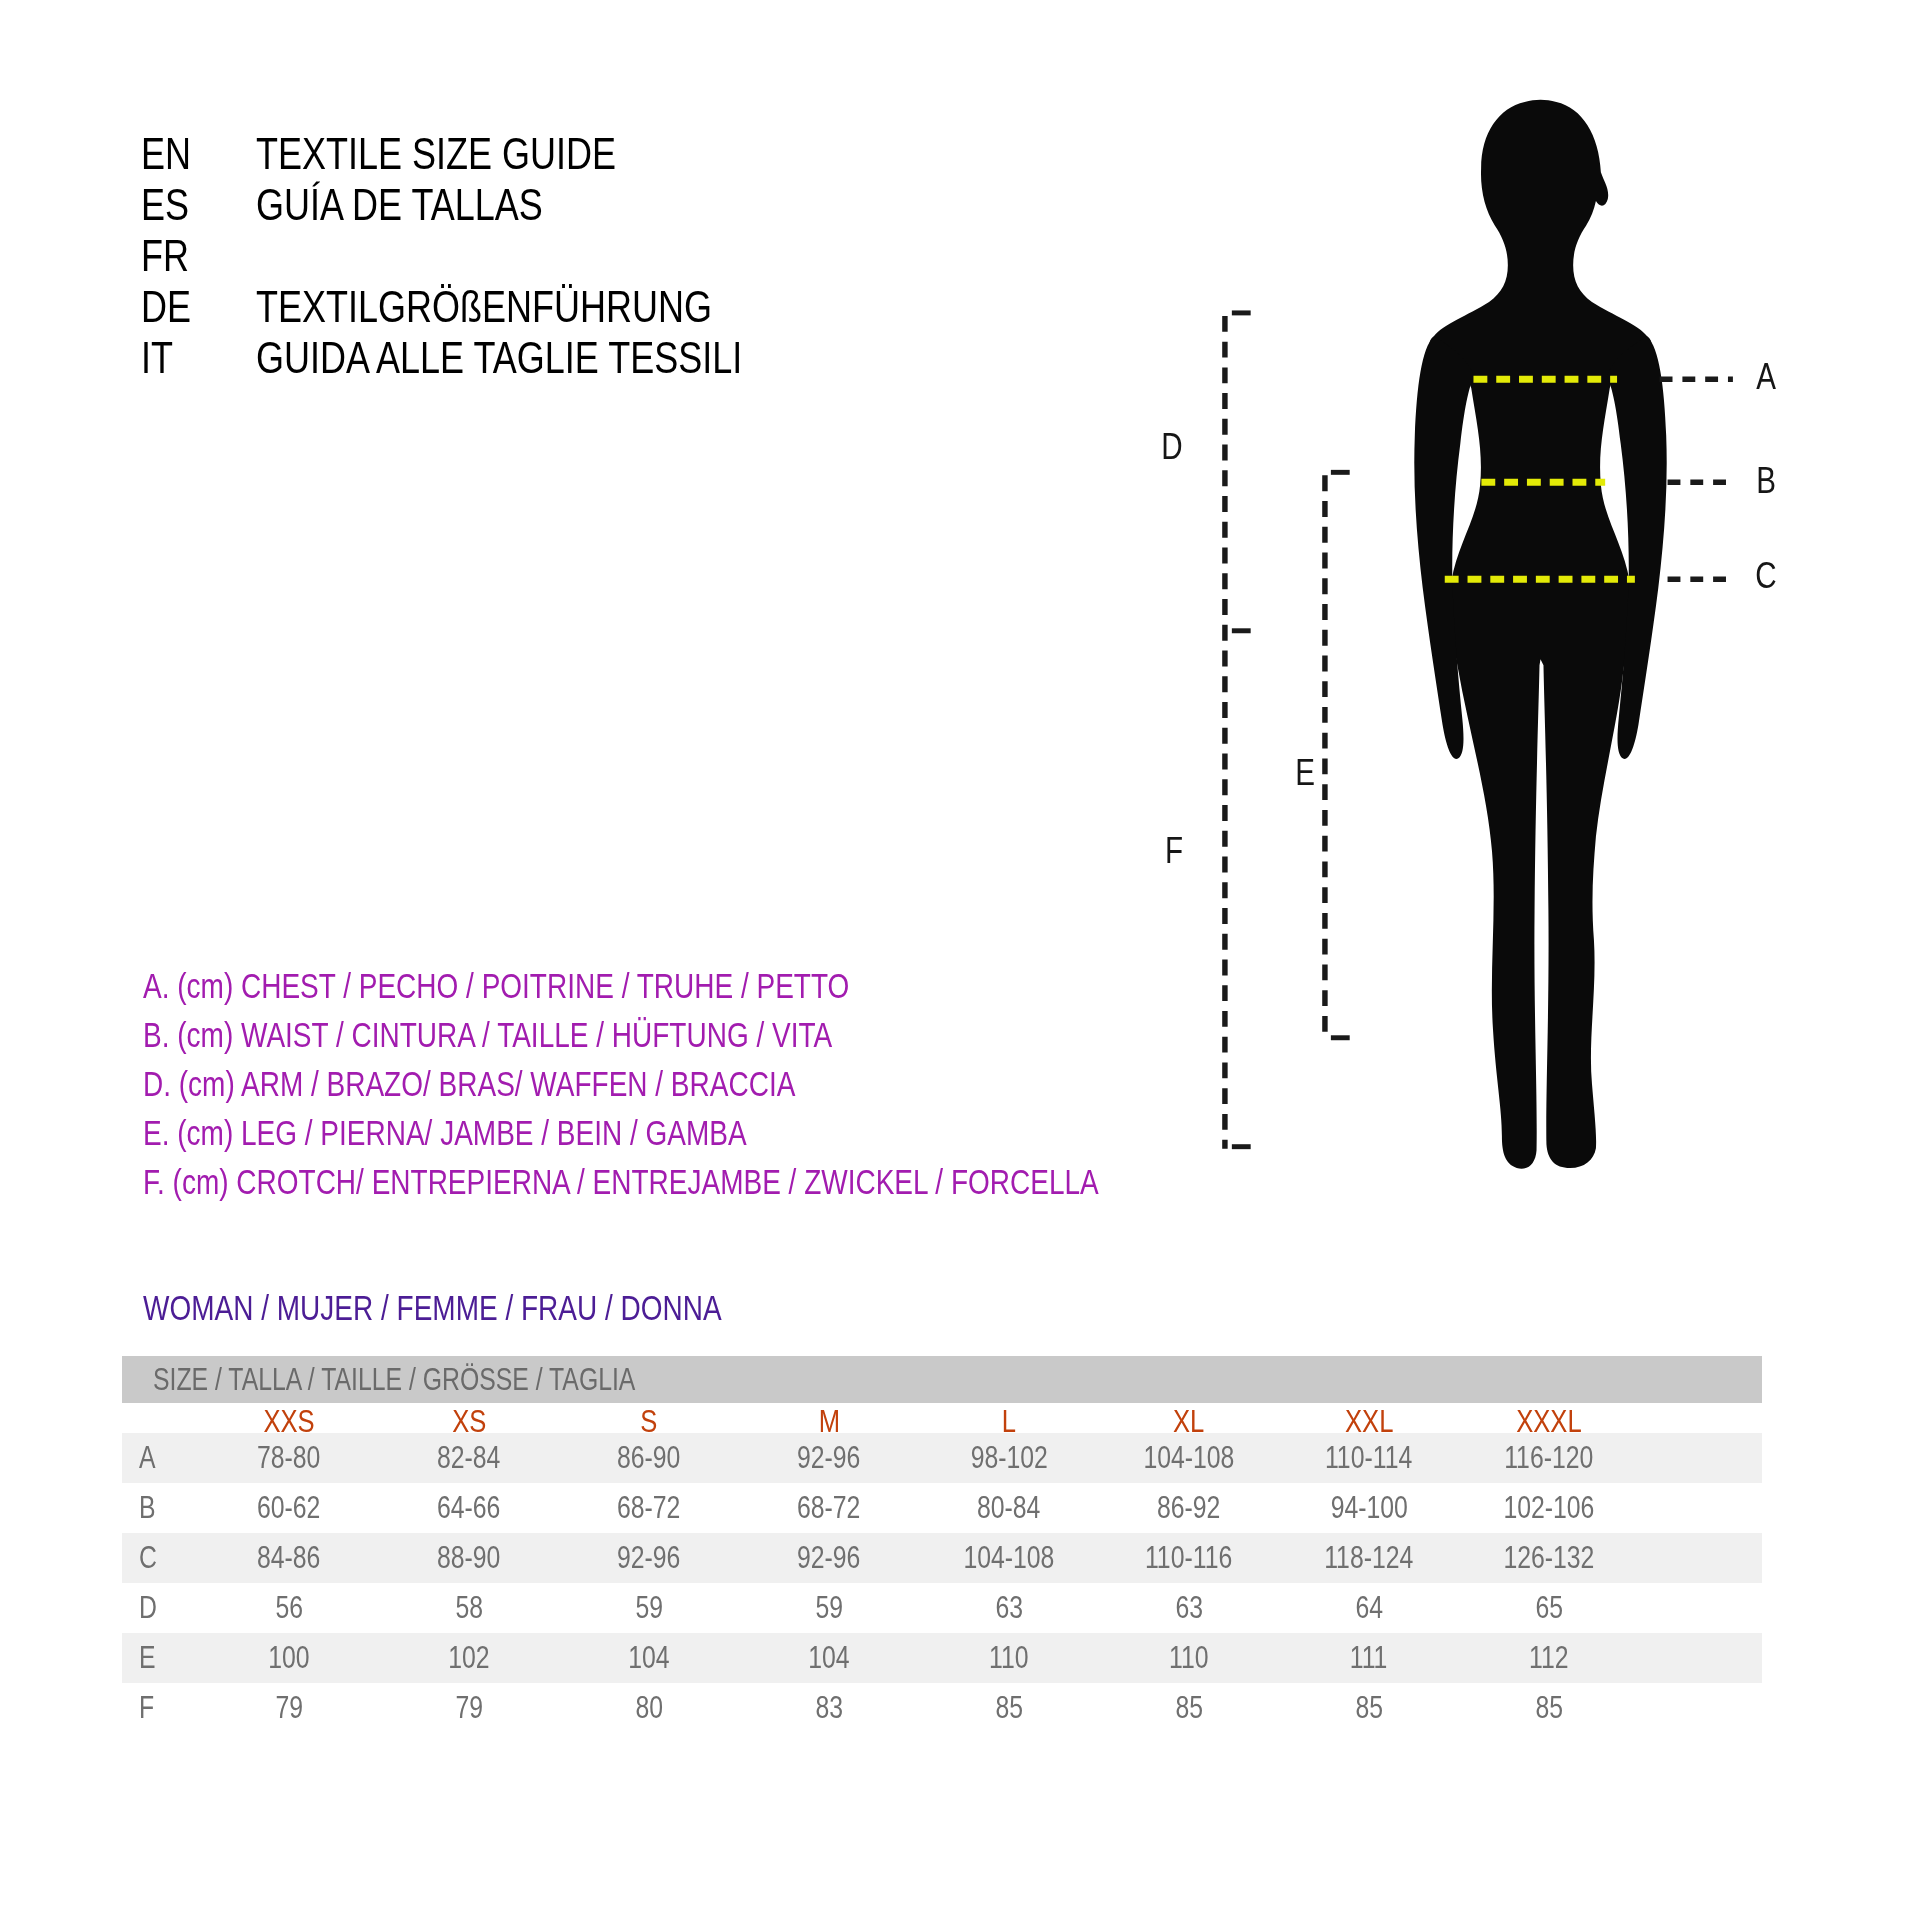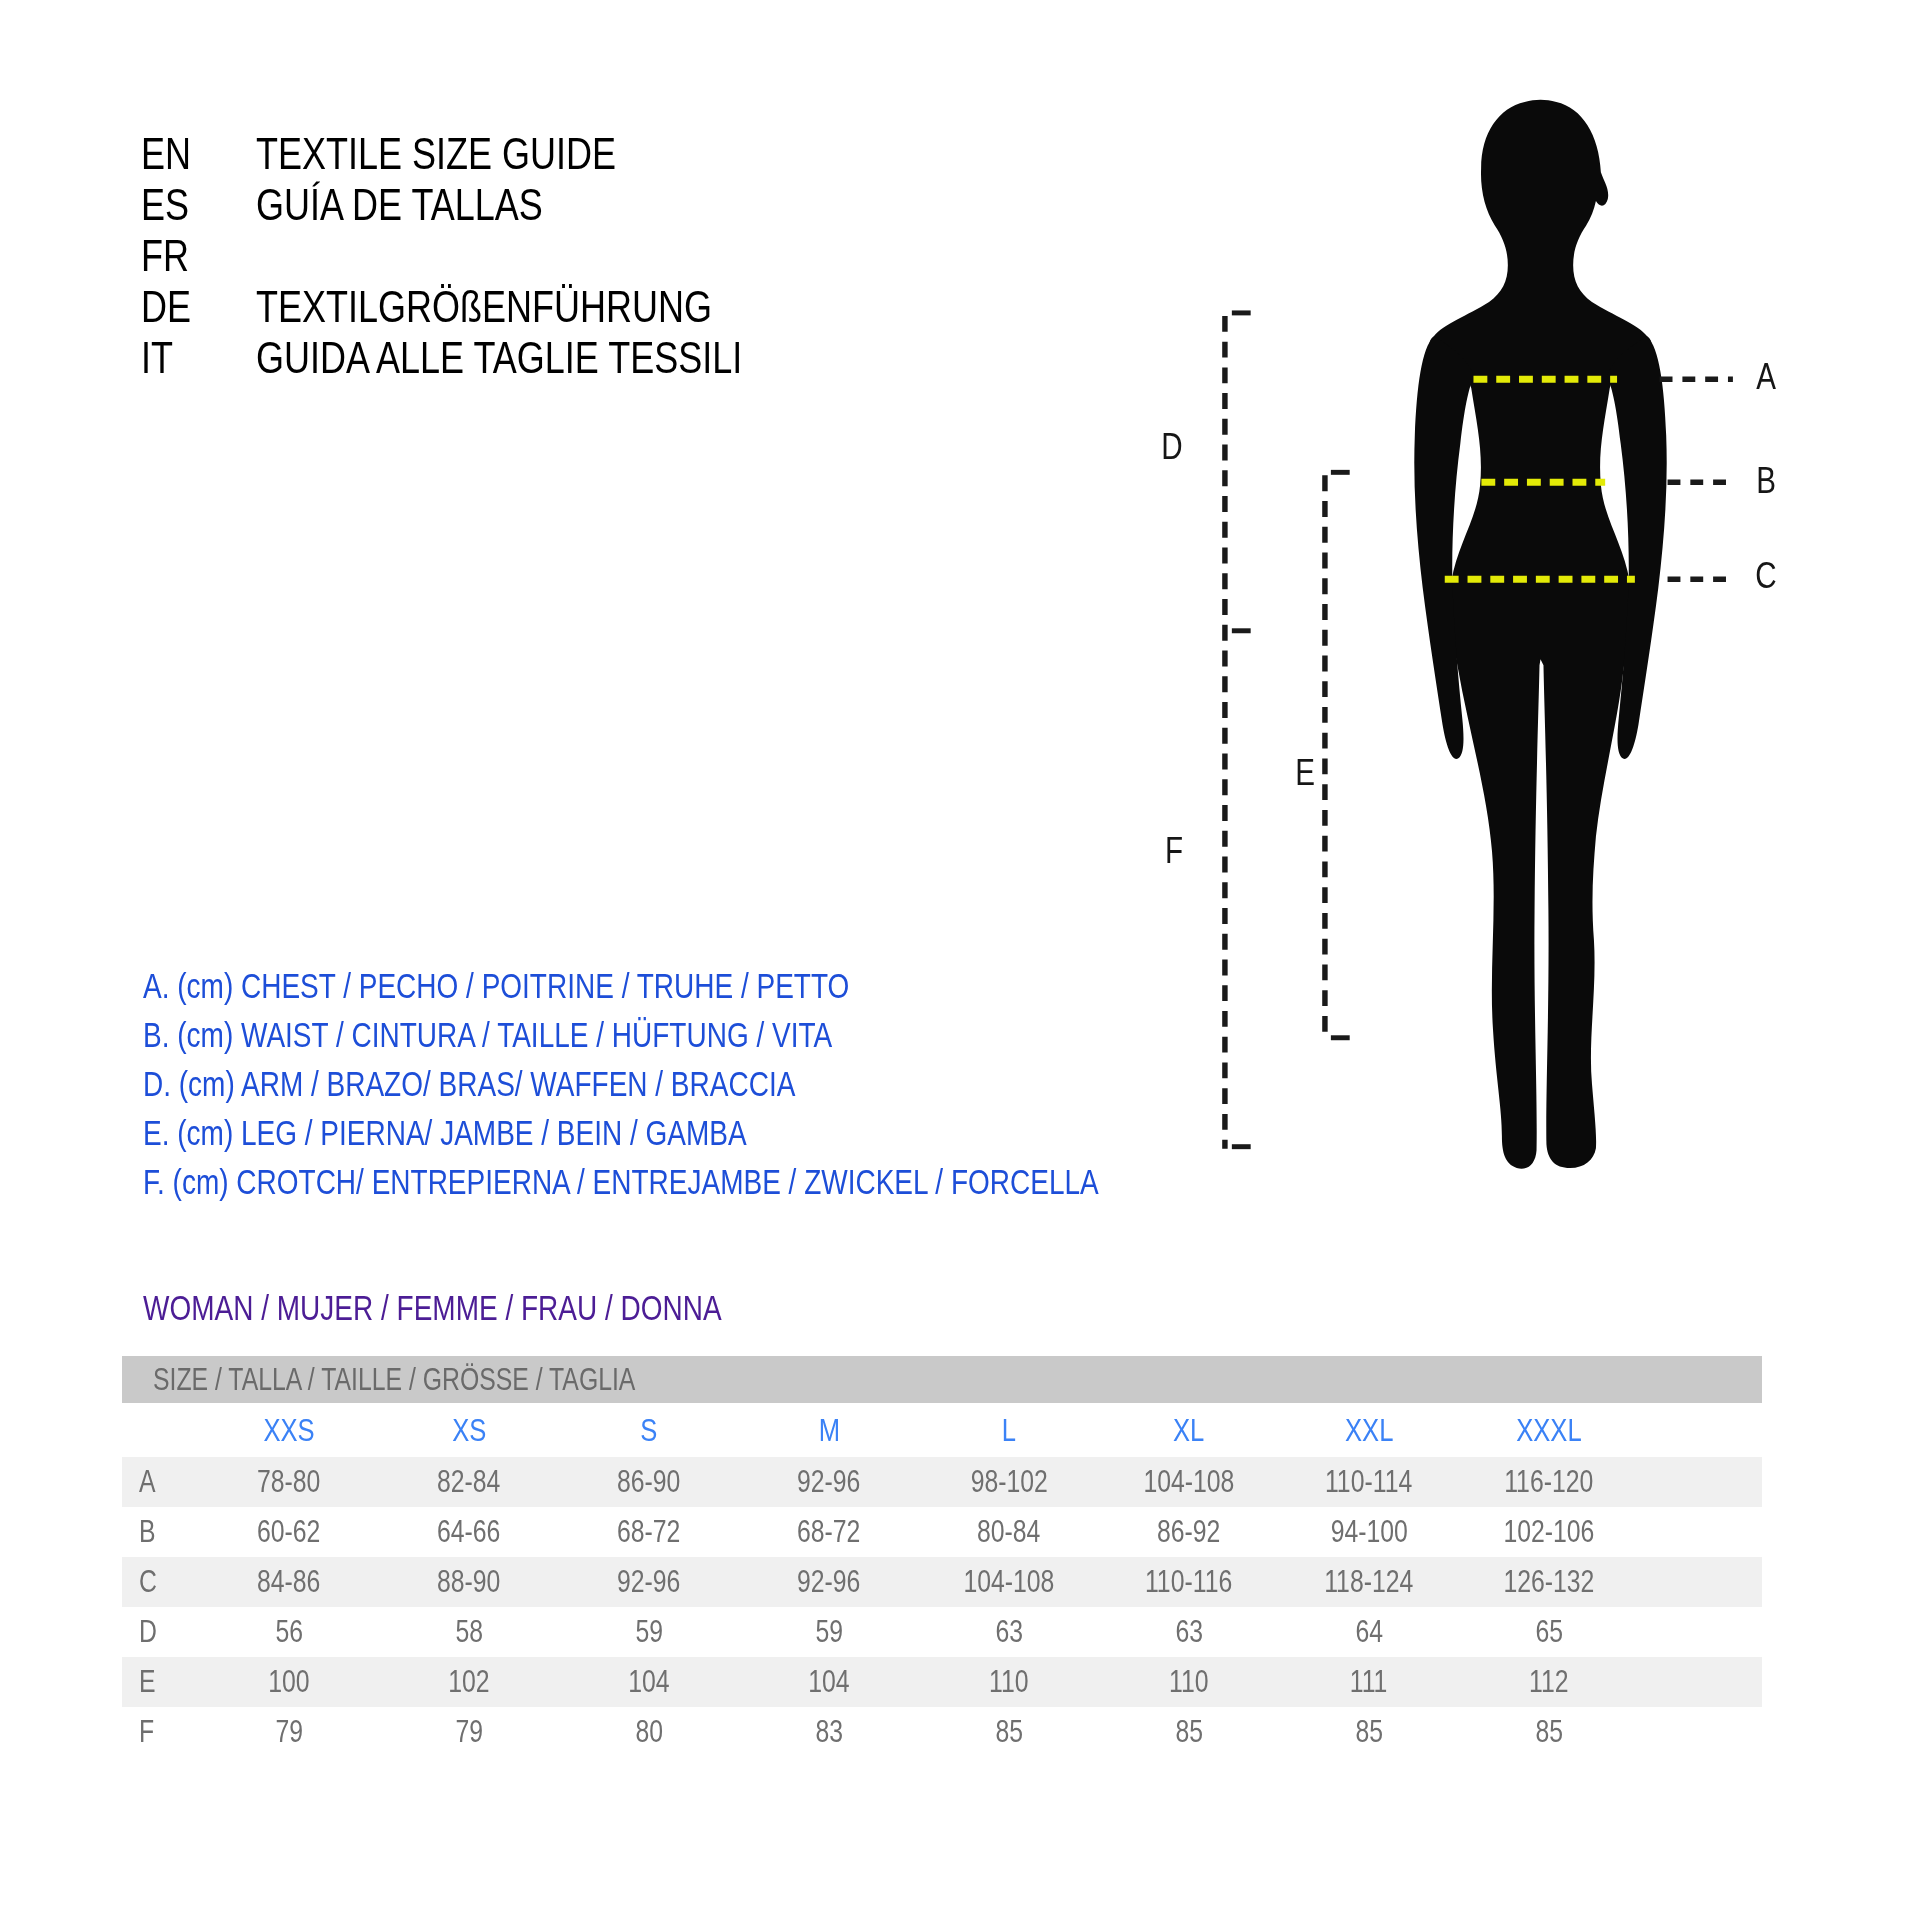--- a/index.html
+++ b/index.html
@@ -14,29 +14,29 @@
   .lang-block{position:absolute; left:141px; top:128px; font-size:45px; line-height:51px; color:#000000;}
   .lang-row{display:flex;}
   .lang-code{width:115px; flex:0 0 115px;}
 
   
   .figure-svg{position:absolute; left:1396px; top:99px; width:289px; height:1074px;}
   .lines-svg{position:absolute; left:0; top:0; width:1927px; height:1926px; pointer-events:none;}
   .mlabel{position:absolute; transform:translate(-50%,-50%); font-size:37px; color:#161616;}
 
   
-  .legend{position:absolute; left:143px; top:961px; font-size:35px; line-height:49px; color:#1d4ed8;}
+  .legend{position:absolute; left:143px; top:961px; font-size:35px; line-height:49px; color:#a21caf;}
   .group-title{position:absolute; left:143px; top:1288px; font-size:35px; line-height:40px; color:#4c1d95;}
 
   
   .size-table{position:absolute; left:122px; top:1356px; width:1640px;}
   .thead{height:47px; background:#c9c9c9; display:flex; align-items:center; padding-left:31px; box-sizing:border-box;
          font-size:31px; color:#6a6a6a;}
-  .sizes-row{height:54px; display:grid; grid-template-columns:77px repeat(8,180px) 1fr; align-items:center;
-         font-size:32px; color:#3b82f6;}
+  .sizes-row{height:30px; display:grid; grid-template-columns:77px repeat(8,180px) 1fr; align-items:center;
+         font-size:32px; color:#c2410c;}
   .trow{height:50px; display:grid; grid-template-columns:77px repeat(8,180px) 1fr; align-items:center;
          font-size:31px; color:#6f6f6f;}
   .trow.alt{background:#f0f0f0;}
   .rlabel{padding-left:17px; text-align:left;}
   .cell{text-align:center;}
 </style>
 </head>
 <body>
 
 <div class="canvas">

